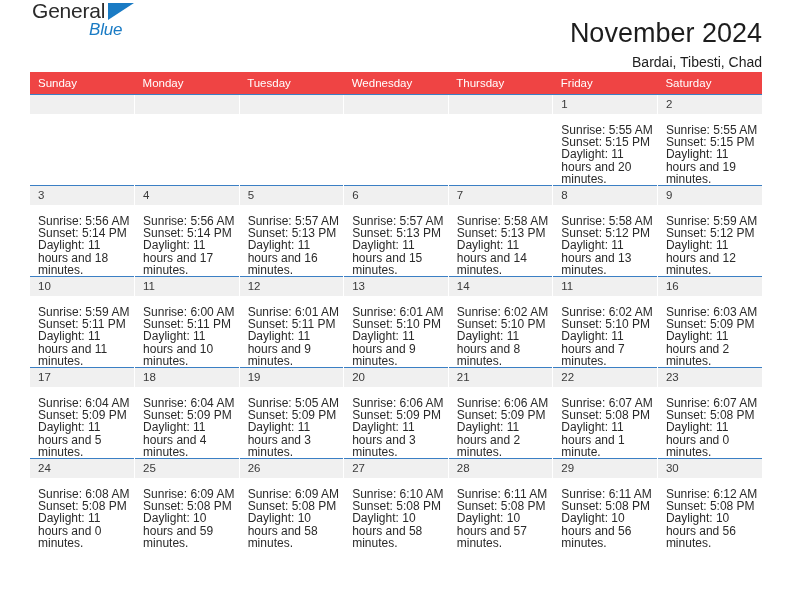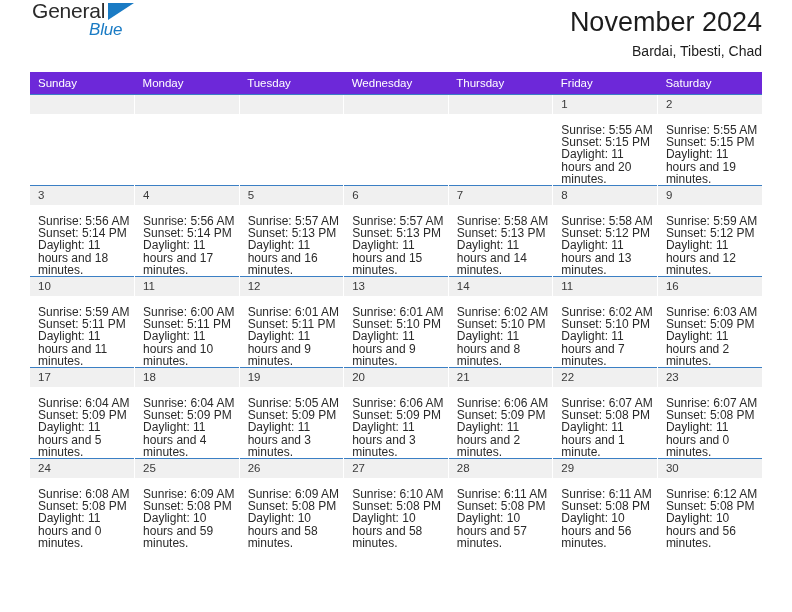--- a/index.html
+++ b/index.html
@@ -61,21 +61,21 @@
     top: 19px;
     font-size: 17px;
     color: #1a7bc4;
     letter-spacing: -0.2px;
     line-height: 22px;
     font-style: italic;
   }
 
   .titlebox {
     text-align: right;
-    margin-top: 5px;
+    margin-top: 16px;
   }
   .cal-title {
     font-size: 27px;
     color: #1d1d1d;
     line-height: 34px;
     font-weight: normal;
     margin: 0;
     white-space: nowrap;
   }
   .cal-subtitle {
@@ -88,21 +88,21 @@
 
   
   .calendar {
     width: 732px;
     border-collapse: collapse;
     table-layout: fixed;
   }
   .calendar col { width: 104.57px; }
 
   .dow-row th {
-    background: #6d28d9;
+    background: #ef4444;
     color: #ffffff;
     font-size: 11.5px;
     font-weight: normal;
     text-align: left;
     padding: 5px 0 5px 8px;
     height: 12px;
     border: none;
   }
 
   .week-row td {

